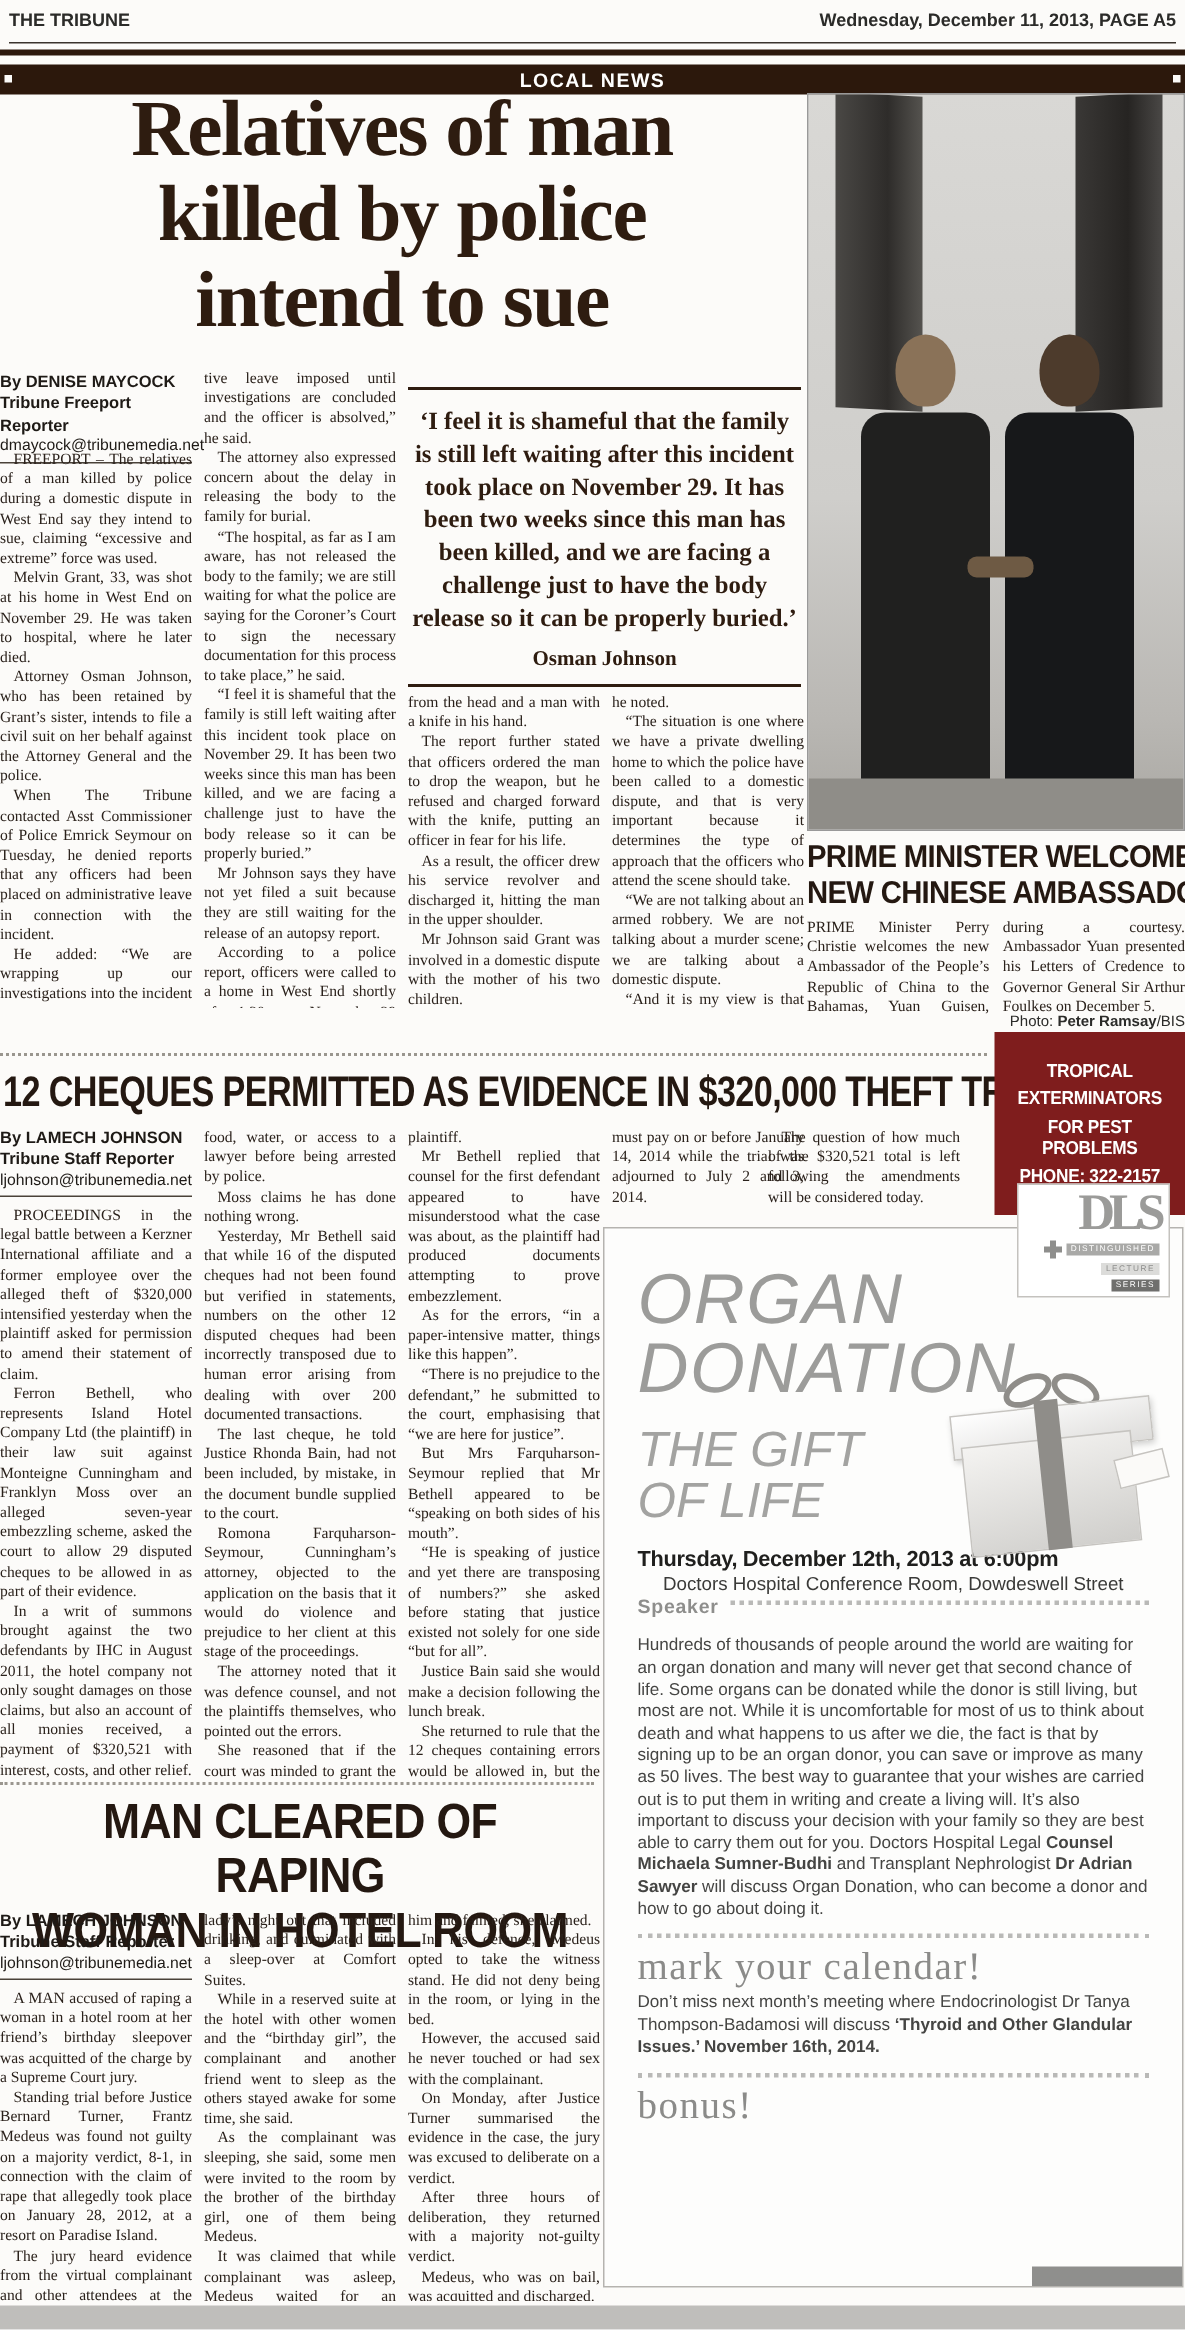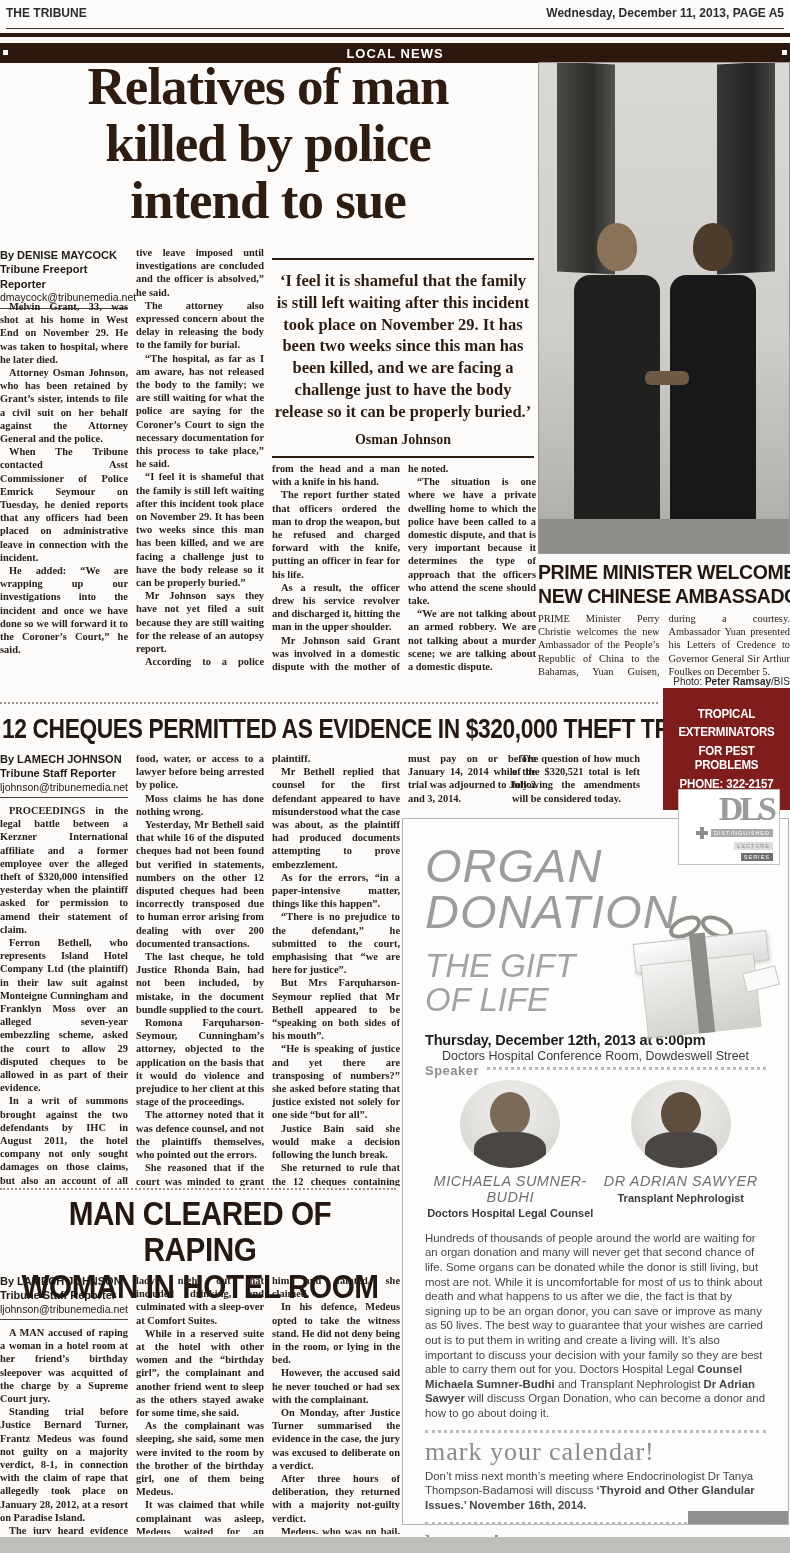--- a/index.html
+++ b/index.html
@@ -18,21 +18,21 @@
     display:flex; align-items:center; justify-content:center; }
   .banner span { color:#fff; font-family:"Liberation Sans", sans-serif; font-weight:bold; font-size:13px; letter-spacing:1px; }
   .banner::before,.banner::after { content:""; width:5px; height:5px; background:#fcfbf9; position:absolute; top:7px; }
   .banner::before { left:3px; } .banner::after { right:3px; }
   
   .lead-headline { position:absolute; top:58px; left:0; width:536px; text-align:center;
     font-size:53px; line-height:57px; font-weight:bold; color:#2e1c10; letter-spacing:-1px; }
   .byline { font-family:"Liberation Sans", sans-serif; font-size:10.5px; line-height:1.3;
     color:#1e1a16; border-bottom:1px solid #4a4239; padding-bottom:3px; }
   .byline .b { font-weight:bold; font-size:11px; }
-  .col { position:absolute; width:128px; font-size:10.4px; line-height:1.27; text-align:justify; color:#2a211b; overflow:hidden;font-weight:bold; }
+  .col { position:absolute; width:128px; font-size:10.4px; line-height:1.27; text-align:justify; color:#2a211b; overflow:hidden; }
   .col p { text-indent:9px; margin:0; }
   .col p.cont { text-indent:0; }
   #lead-byline { position:absolute; top:248px; left:0; width:128px; }
   
   .pullquote { position:absolute; top:258px; left:272px; width:262px;
     border-top:2px solid #2e1c10; border-bottom:2px solid #2e1c10; padding:10px 2px 8px; }
   .pullquote .q { font-size:16.5px; line-height:1.32; font-weight:bold; color:#2e1c10; text-align:center; }
   .pullquote .attr { margin-top:10px; text-align:center; font-weight:bold; font-size:14px; color:#2e1c10; }
   
   .photo-frame { position:absolute; top:62px; left:538px; width:252px; height:492px;
@@ -149,20 +149,21 @@
     <span>intend to sue</span>
   </div>
 
   <div id="lead-byline" class="byline">
     <div class="b">By DENISE MAYCOCK</div>
     <div class="b">Tribune Freeport Reporter</div>
     <div>dmaycock@tribunemedia.net</div>
   </div>
 
   <div class="col" style="top:300px; left:0; height:372px;">
+      <p>FREEPORT – The relatives of a man killed by police during a domestic dispute in West End say they intend to sue, claiming “excessive and extreme” force was used.</p>
       <p>Melvin Grant, 33, was shot at his home in West End on November 29. He was taken to hospital, where he later died.</p>
       <p>Attorney Osman Johnson, who has been retained by Grant’s sister, intends to file a civil suit on her behalf against the Attorney General and the police.</p>
       <p>When The Tribune contacted Asst Commissioner of Police Emrick Seymour on Tuesday, he denied reports that any officers had been placed on administrative leave in connection with the incident.</p>
       <p>He added: “We are wrapping up our investigations into the incident and once we have done so we will forward it to the Coroner’s Court,” he said.</p>
     </div>
   <div class="col" style="top:246px; left:136px; height:426px;">
       <p class="cont">tive leave imposed until investigations are concluded and the officer is absolved,” he said.</p>
       <p>The attorney also expressed concern about the delay in releasing the body to the family for burial.</p>
       <p>“The hospital, as far as I am aware, has not released the body to the family; we are still waiting for what the police are saying for the Coroner’s Court to sign the necessary documentation for this process to take place,” he said.</p>
       <p>“I feel it is shameful that the family is still left waiting after this incident took place on November 29. It has been two weeks since this man has been killed, and we are facing a challenge just to have the body release so it can be properly buried.”</p>
@@ -298,38 +299,20 @@
       </div>
 
       <div class="organ-when">Thursday, December 12th, 2013 at 6:00pm</div>
       <div class="organ-venue">Doctors Hospital Conference Room, Dowdeswell Street</div>
 
       <div class="speaker-row">
         <span class="speaker-label">Speaker</span>
         <span class="speaker-leader"></span>
       </div>
 
-      <div class="speakers">
-        <div class="speaker">
-          <div class="portrait">
-              <div class="head"></div>
-              <div class="shoulders"></div>
-            </div>
-          <div class="speaker-name">MICHAELA SUMNER-BUDHI</div>
-          <div class="speaker-title">Doctors Hospital Legal Counsel</div>
-        </div>
-        <div class="speaker">
-          <div class="portrait m">
-              <div class="head"></div>
-              <div class="shoulders"></div>
-            </div>
-          <div class="speaker-name">DR ADRIAN SAWYER</div>
-          <div class="speaker-title">Transplant Nephrologist</div>
-        </div>
-      </div>
 
       <div class="organ-body">
         <span>Hundreds of thousands of people around the world are waiting for an organ donation and many will never get that second chance of life. Some organs can be donated while the donor is still living, but most are not. While it is uncomfortable for most of us to think about death and what happens to us after we die, the fact is that by signing up to be an organ donor, you can save or improve as many as 50 lives. The best way to guarantee that your wishes are carried out is to put them in writing and create a living will. It’s also important to discuss your decision with your family so they are best able to carry them out for you. Doctors Hospital Legal </span><span class="b">Counsel Michaela Sumner-Budhi</span><span> and Transplant Nephrologist </span><span class="b">Dr Adrian Sawyer</span><span> will discuss Organ Donation, who can become a donor and how to go about doing it.</span>
       </div>
 
       <div class="organ-dotted"></div>
       <div class="script-head">mark your calendar!</div>
       <div class="organ-cal">
         <span>Don’t miss next month’s meeting where Endocrinologist Dr Tanya Thompson-Badamosi will discuss </span><span class="b">‘Thyroid and Other Glandular Issues.’</span><span class="b"> November 16th, 2014.</span>
       </div>

